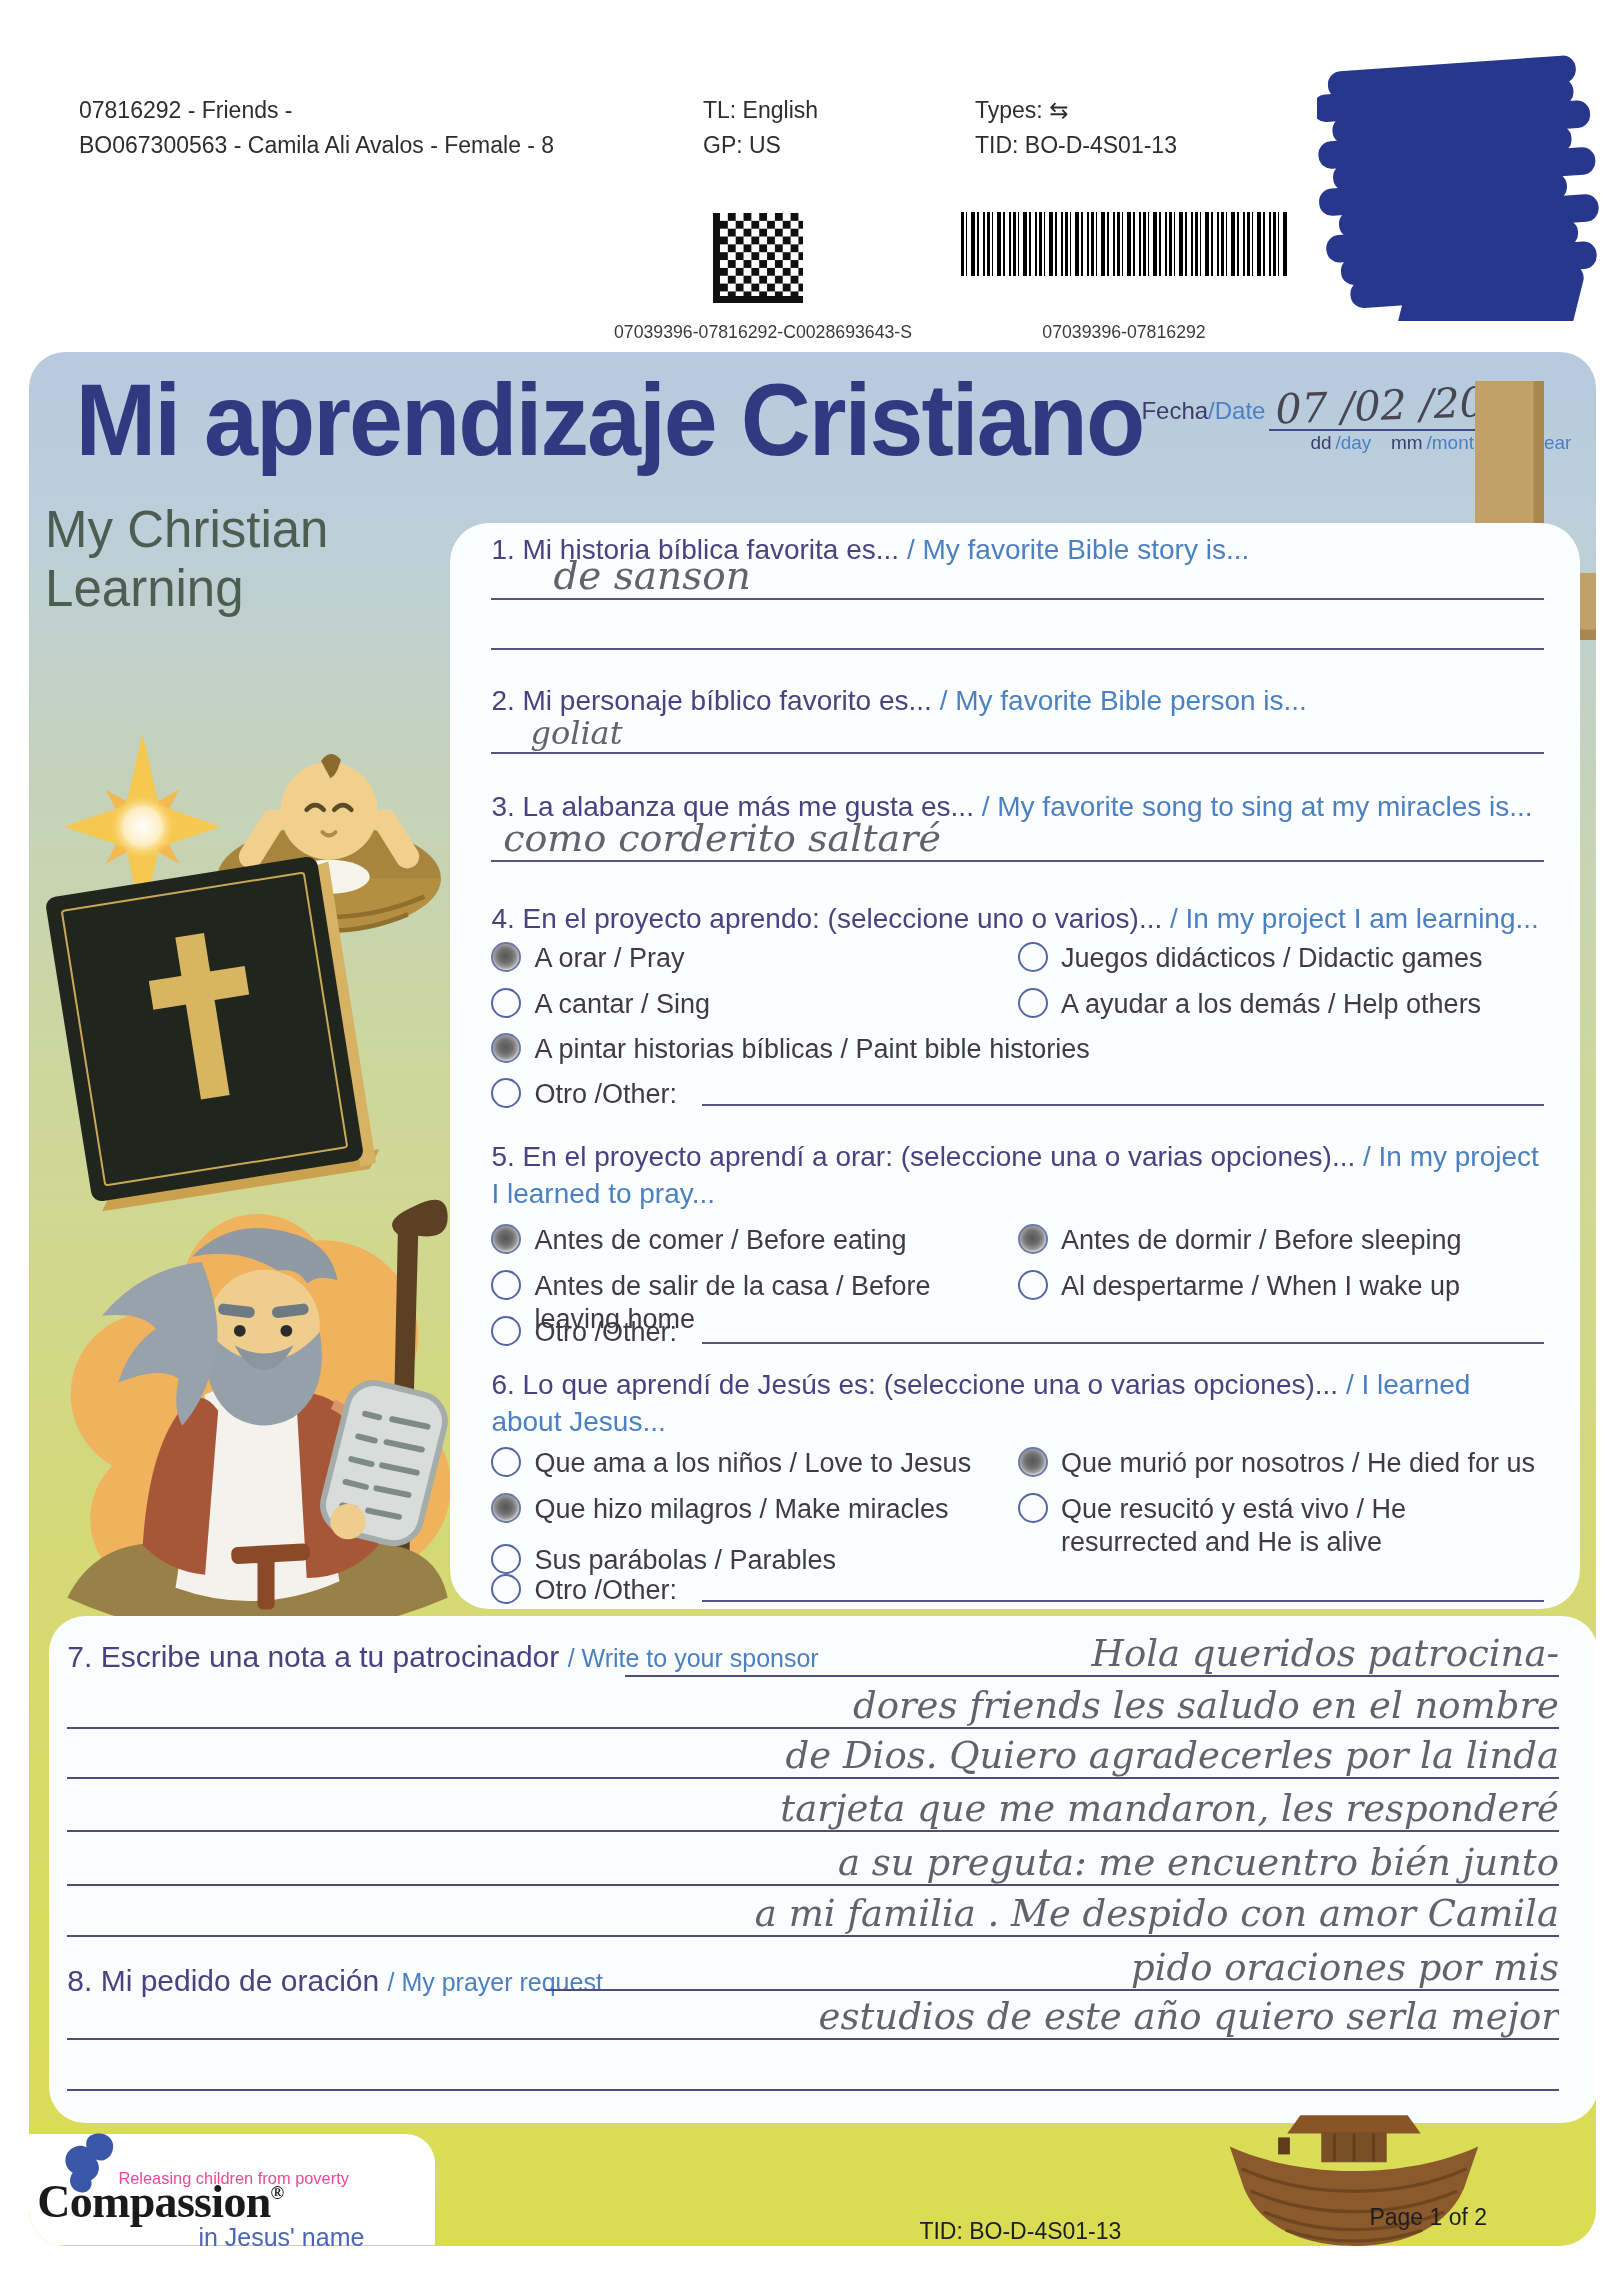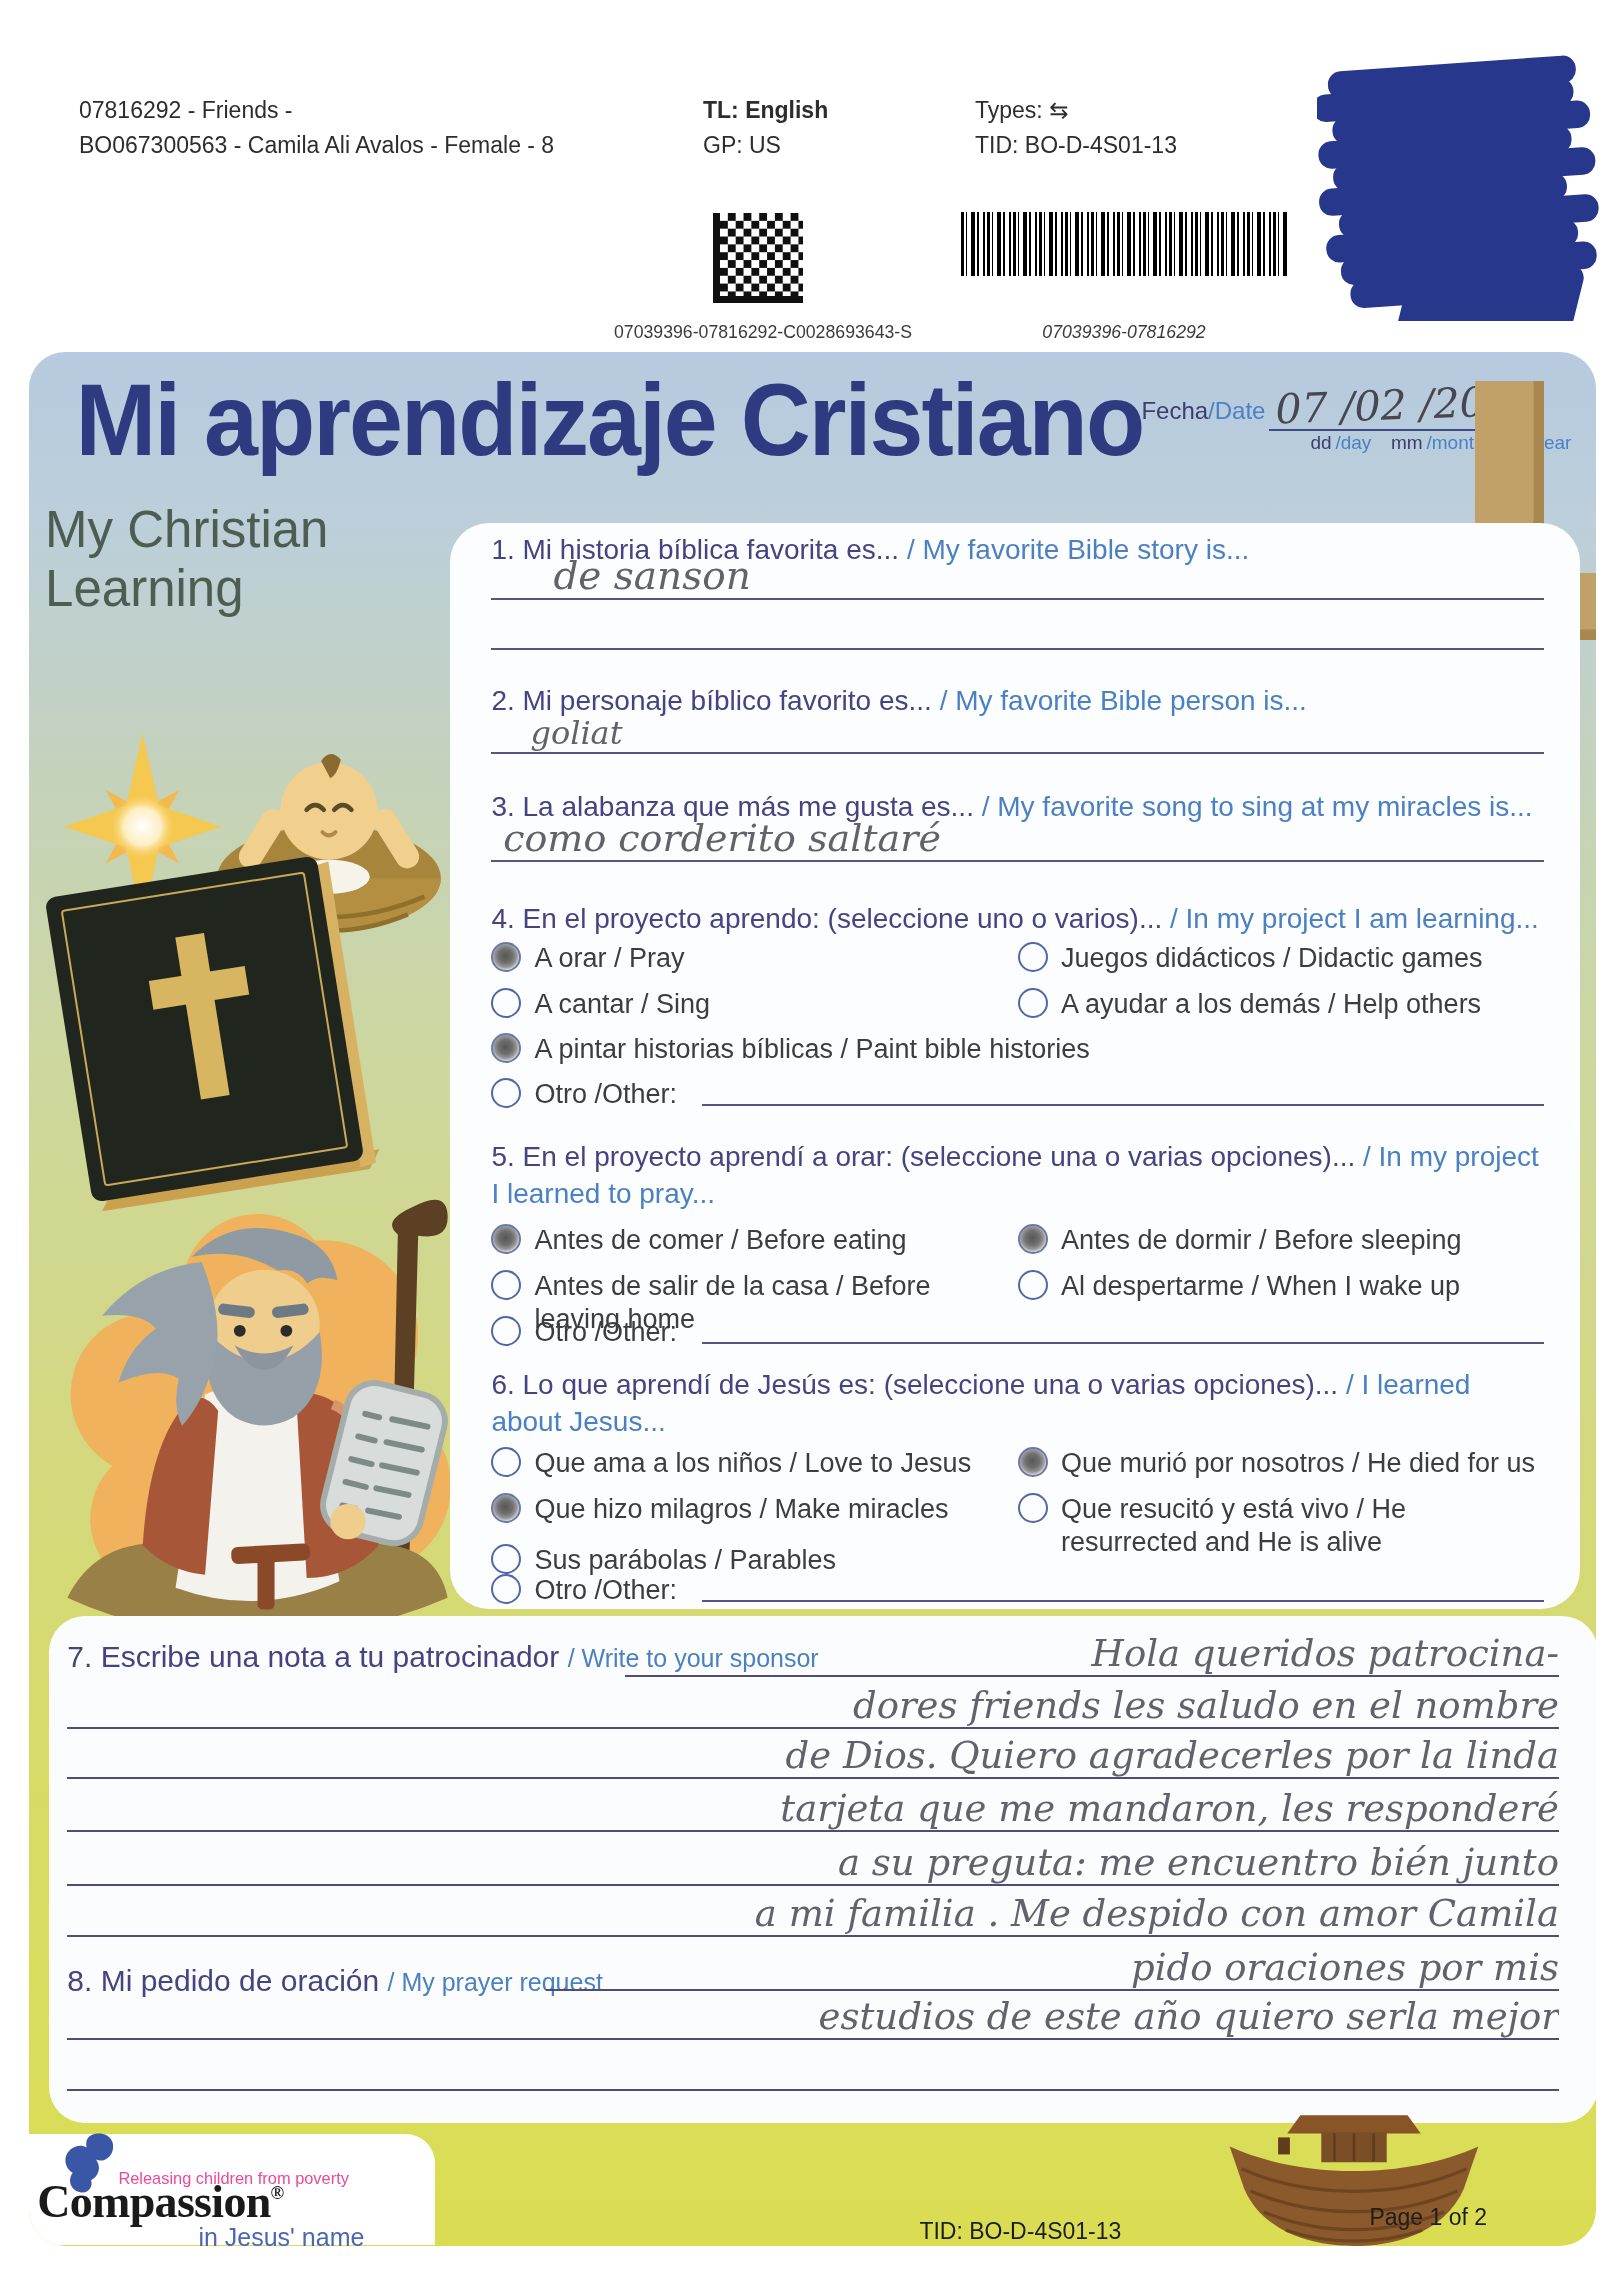--- a/index.html
+++ b/index.html
@@ -88,21 +88,21 @@
   #footer-page{position:absolute;left:1340px;top:1852px;font-size:23px;color:#1d1d1d;}
   #ark{position:absolute;left:1194px;top:1754px;width:262px;height:140px;}
 </style>
 </head>
 <body>
 
 <div id="page">
 
   <div class="hdr" style="left:79px;top:93px;">07816292 - Friends -</div>
   <div class="hdr" style="left:79px;top:128px;">BO067300563 - Camila Ali Avalos - Female - 8</div>
-  <div class="hdr" style="left:703px;top:93px;font-weight:bold;">TL: English</div>
+  <div class="hdr" style="left:703px;top:93px;">TL: English</div>
   <div class="hdr" style="left:703px;top:128px;">GP: US</div>
   <div class="hdr" style="left:975px;top:93px;">Types: ⇆</div>
   <div class="hdr" style="left:975px;top:128px;">TID: BO-D-4S01-13</div>
 
   <svg id="scribble" viewBox="0 0 436 412">
     <g fill="#27378c" transform="rotate(-4 218 206)">
       <rect x="28" y="18" width="380" height="42" rx="20"></rect>
       <rect x="2" y="52" width="400" height="42" rx="20"></rect>
       <rect x="30" y="88" width="395" height="42" rx="20"></rect>
       <rect x="6" y="124" width="388" height="42" rx="20"></rect>
@@ -112,21 +112,21 @@
       <rect x="8" y="268" width="386" height="42" rx="20"></rect>
       <rect x="28" y="304" width="392" height="42" rx="20"></rect>
       <rect x="40" y="340" width="340" height="42" rx="20"></rect>
       <rect x="120" y="300" width="260" height="190" rx="20" transform="rotate(18 250 395)"></rect>
     </g>
   </svg>
 
   <div id="qr"></div>
   <div class="code-label" style="left:614px;top:322px;width:288px;text-align:center;">07039396-07816292-C0028693643-S</div>
   <div id="barcode"></div>
-  <div class="code-label" style="left:961px;top:322px;width:326px;text-align:center;font-style:italic;">07039396-07816292</div>
+  <div class="code-label" style="left:961px;top:322px;width:326px;text-align:center;">07039396-07816292</div>
 
   <div id="form">
 
     <div id="title">Mi aprendizaje Cristiano</div>
 
     <div id="date">
       <span class="es-dark">Fecha</span><span class="en-blue">/Date</span><span id="date-line"><span id="date-value" class="hand">07 /02 /2018</span></span>
       <div id="date-hints">
         <span class="es-dark">dd</span><span class="en-blue hint-gap">/day</span><span class="es-dark">mm</span><span class="en-blue hint-gap">/month</span><span class="es-dark">aa</span><span class="en-blue">/year</span>
       </div>

